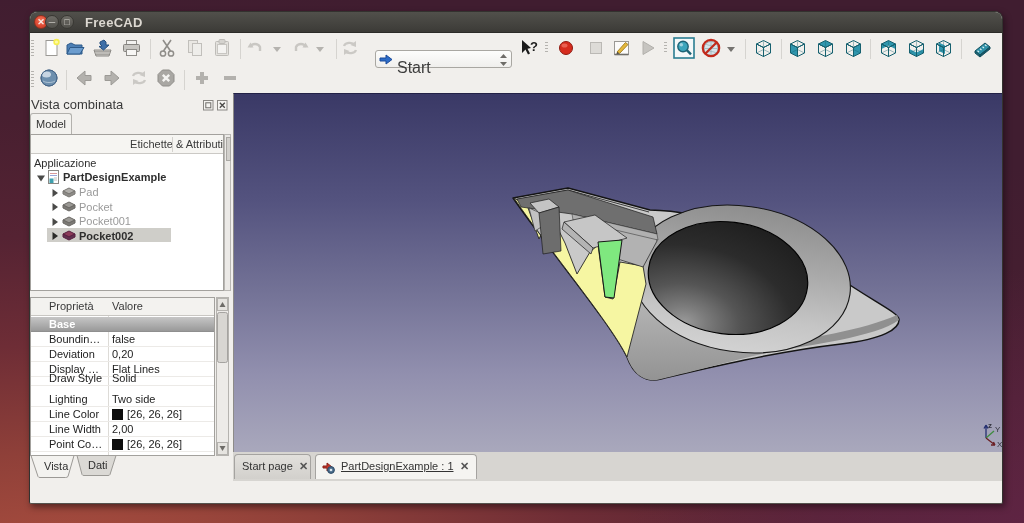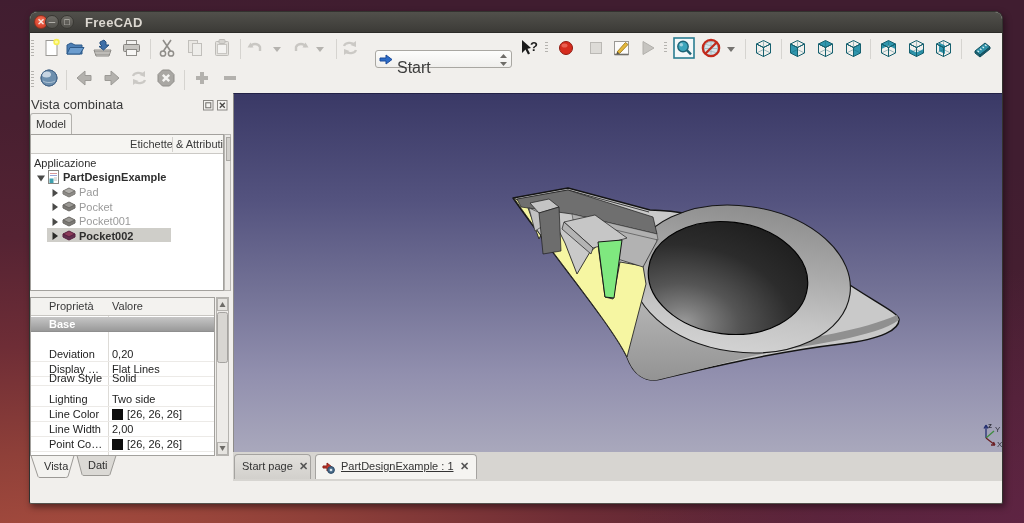--- a/index.html
+++ b/index.html
@@ -372,20 +372,24 @@
     </div>
   <div id="prop">
     <div class="vline"></div>
     <div class="hdr">
         <span style="position:absolute;left:18px;top:2px;">Proprietà</span>
         <span style="position:absolute;left:81px;top:2px;">Valore</span>
       </div>
     <div class="prow" id="prow-base" style="top:19px;">
         <span class="n">Base</span>
       </div>
+    <div class="prow" style="top:34px;">
+        <span class="n">Boundin…</span>
+        <span class="v">false</span>
+      </div>
     <div class="prow" style="top:49px;">
         <span class="n">Deviation</span>
         <span class="v">0,20</span>
       </div>
     <div class="prow" style="top:64px;">
         <span class="n">Display …</span>
         <span class="v">Flat Lines</span>
       </div>
     <div class="prow" style="top:73px;">
         <span class="n">Draw Style</span>

